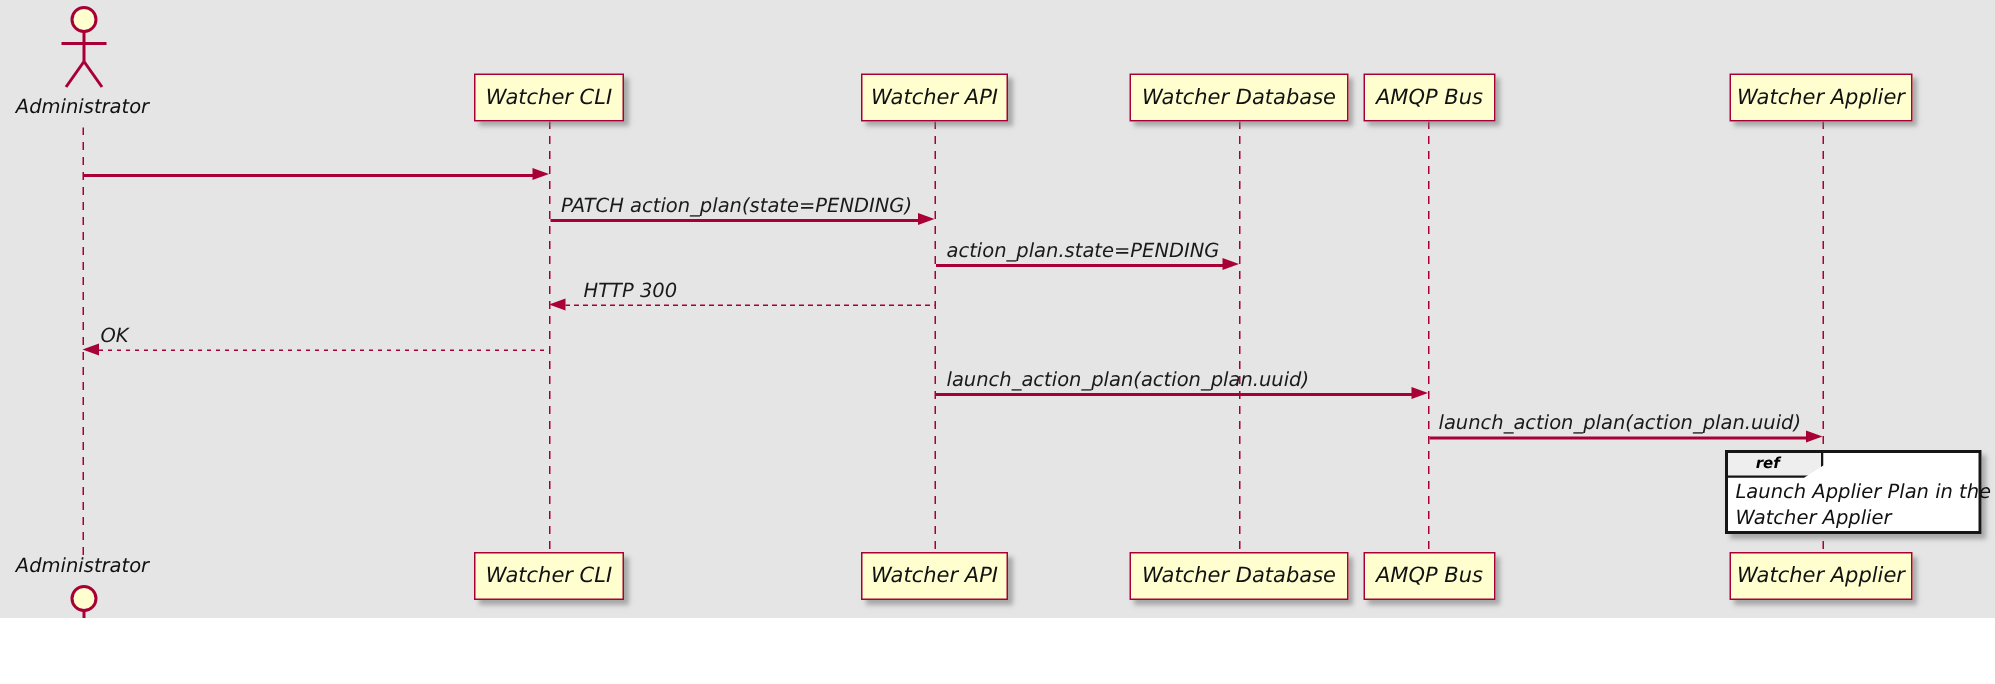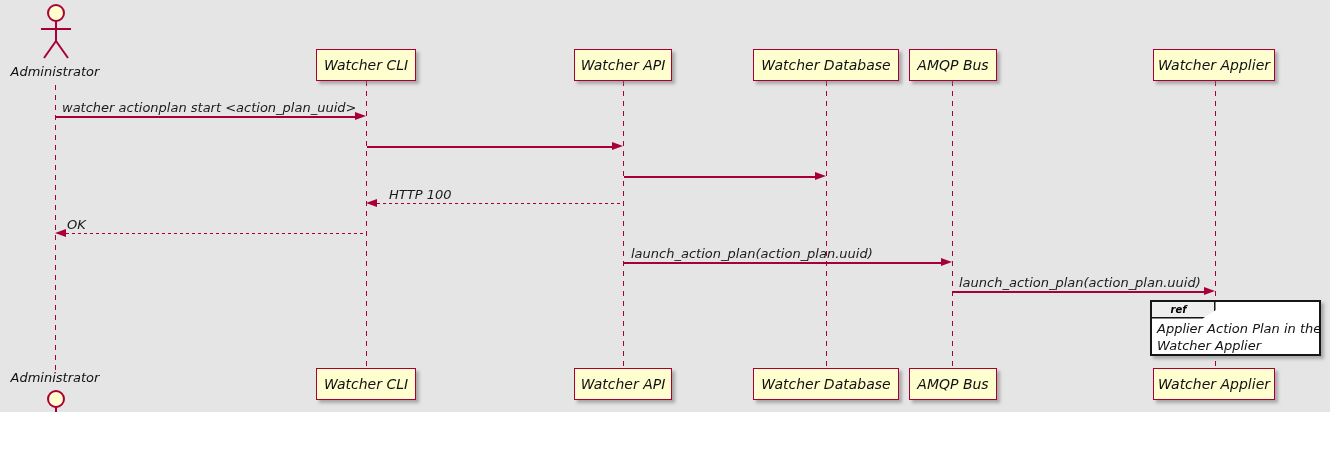--- a/index.html
+++ b/index.html
@@ -49,50 +49,51 @@
   <div class="lifeline" style="left:826px;top:81px;height:287px"></div>
   <div class="lifeline" style="left:952px;top:81px;height:287px"></div>
   <div class="lifeline" style="left:1215px;top:81px;height:287px"></div>
 
   <div class="pbox" style="left:316px;top:49px;width:100px">Watcher CLI</div>
   <div class="pbox" style="left:574px;top:49px;width:98px">Watcher API</div>
   <div class="pbox" style="left:753px;top:49px;width:146px">Watcher Database</div>
   <div class="pbox" style="left:909px;top:49px;width:88px">AMQP Bus</div>
   <div class="pbox" style="left:1153px;top:49px;width:122px">Watcher Applier</div>
 
-  <div class="mlabel" style="left:62px;top:100px">watcher actionplan start &lt;action_plan_uuid&gt;</div>
   <div class="mline" style="left:56px;top:116px;width:300px"></div>
   <div class="ah-r" style="left:355px;top:112px"></div>
 
+  <div class="mlabel" style="left:374px;top:130px">PATCH action_plan(state=PENDING)</div>
   <div class="mline" style="left:367px;top:146px;width:246px"></div>
   <div class="ah-r" style="left:612px;top:142px"></div>
 
+  <div class="mlabel" style="left:631px;top:160px">action_plan.state=PENDING</div>
   <div class="mline" style="left:624px;top:176px;width:192px"></div>
   <div class="ah-r" style="left:815px;top:172px"></div>
 
-  <div class="mlabel" style="left:389px;top:187px">HTTP 100</div>
+  <div class="mlabel" style="left:389px;top:187px">HTTP 300</div>
   <div class="mline dotted" style="left:377px;top:203px;width:246px"></div>
   <div class="ah-l" style="left:366px;top:199px"></div>
 
   <div class="mlabel" style="left:67px;top:217px">OK</div>
   <div class="mline dotted" style="left:66px;top:233px;width:300px"></div>
   <div class="ah-l" style="left:55px;top:229px"></div>
 
   <div class="mlabel" style="left:631px;top:246px">launch_action_plan(action_plan.uuid)</div>
   <div class="mline" style="left:624px;top:262px;width:318px"></div>
   <div class="ah-r" style="left:941px;top:258px"></div>
 
   <div class="mlabel" style="left:959px;top:275px">launch_action_plan(action_plan.uuid)</div>
   <div class="mline" style="left:953px;top:291px;width:252px"></div>
   <div class="ah-r" style="left:1204px;top:287px"></div>
 
   <div class="ref-frame">
     <div class="ref-tab">ref</div>
     <div class="ref-body">
-      <div>Applier Action Plan in the</div>
+      <div>Launch Applier Plan in the</div>
       <div>Watcher Applier</div>
     </div>
   </div>
 
   <div class="pbox" style="left:316px;top:368px;width:100px">Watcher CLI</div>
   <div class="pbox" style="left:574px;top:368px;width:98px">Watcher API</div>
   <div class="pbox" style="left:753px;top:368px;width:146px">Watcher Database</div>
   <div class="pbox" style="left:909px;top:368px;width:88px">AMQP Bus</div>
   <div class="pbox" style="left:1153px;top:368px;width:122px">Watcher Applier</div>
 

